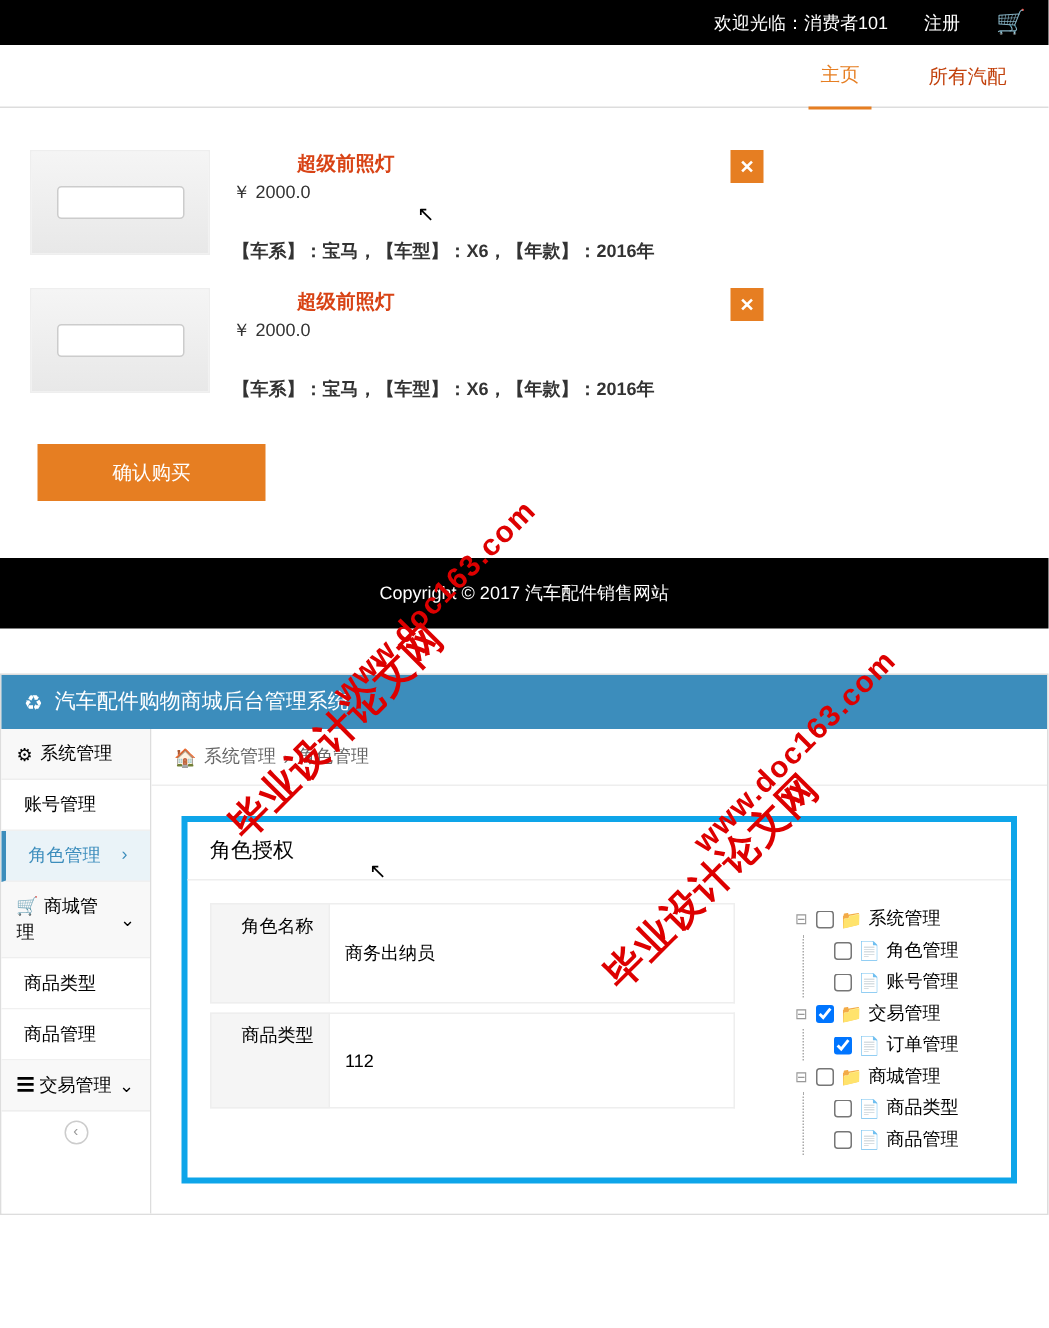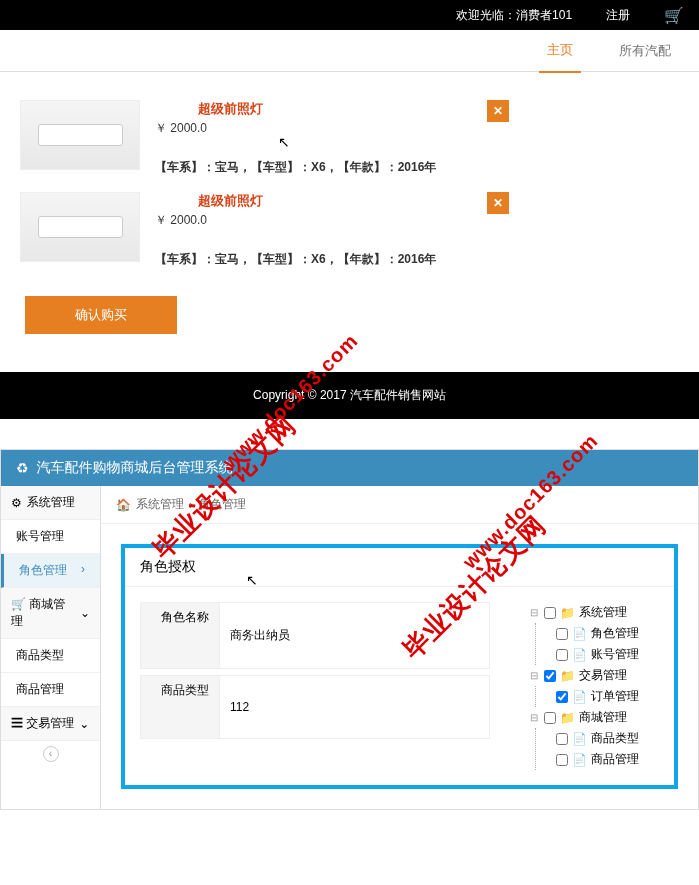--- a/index.html
+++ b/index.html
@@ -1,25 +1,25 @@
 <!DOCTYPE html>
 <html><head>
   <meta charset="utf-8">
   <style>
     * { margin: 0; padding: 0; box-sizing: border-box; font-family: "Microsoft YaHei", Arial, sans-serif; }
     body { background: #fff; font-size: 12px; }
     
     
-    .top-bar { background: #000; height: 30px; display: flex; justify-content: flex-end; align-items: center; padding: 0 15px; color: #fff; font-size: 12px; gap: 34px; }
+    .top-bar { background: #000; height: 30px; display: flex; justify-content: flex-end; align-items: center; padding: 0 15px; color: #fff; font-size: 12px; gap: 24px; }
     .top-bar a { color: #fff; text-decoration: none; }
     .cart-icon { font-size: 16px; }
     
     
     .nav-bar { height: 42px; display: flex; justify-content: flex-end; align-items: center; padding: 0 20px; border-bottom: 1px solid #ddd; gap: 30px; }
-    .nav-bar a { text-decoration: none; color: #737373; font-size: 13px; padding: 12px 8px; }
+    .nav-bar a { text-decoration: none; color: #c2410c; font-size: 13px; padding: 12px 8px; }
     .nav-bar a.active { color: #e67e22; border-bottom: 2px solid #e67e22; }
     
     
     .cart-section { padding: 20px; }
     .cart-item { display: flex; align-items: flex-start; padding: 8px 0; }
     .cart-item-img { width: 120px; height: 70px; background: linear-gradient(#f5f5f5, #e8e8e8); margin-right: 15px; display: flex; align-items: center; justify-content: center; border: 1px solid #eee; }
     .ac-unit { width: 85px; height: 22px; background: #fff; border: 1px solid #ccc; border-radius: 3px; }
     .cart-item-info { flex: 1; }
     .cart-item-title { color: #d84315; font-weight: bold; font-size: 13px; margin-left: 43px; }
     .cart-item-price { color: #333; font-size: 12px; margin-top: 2px; }

